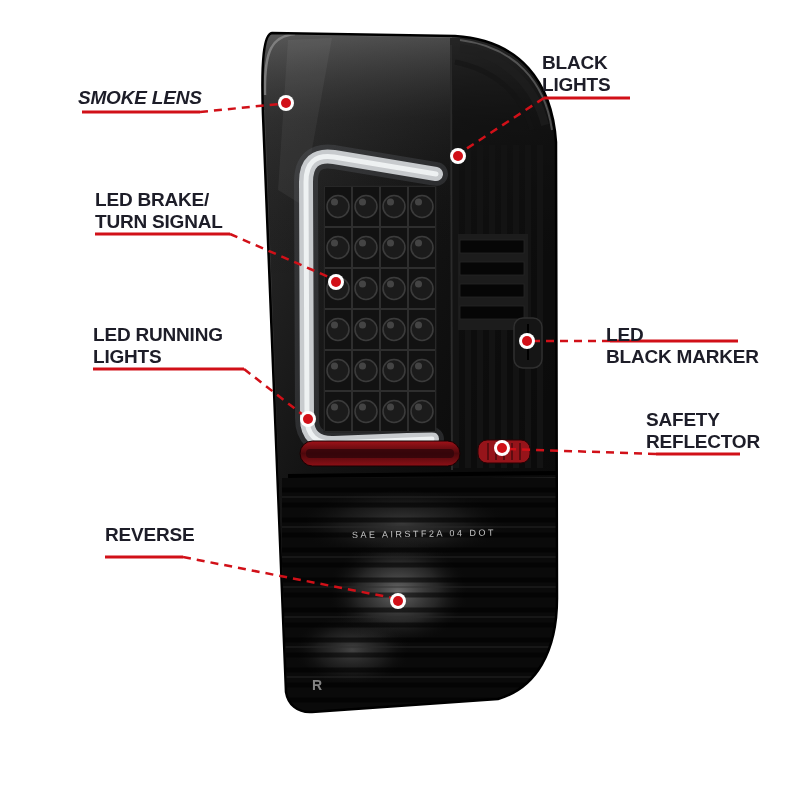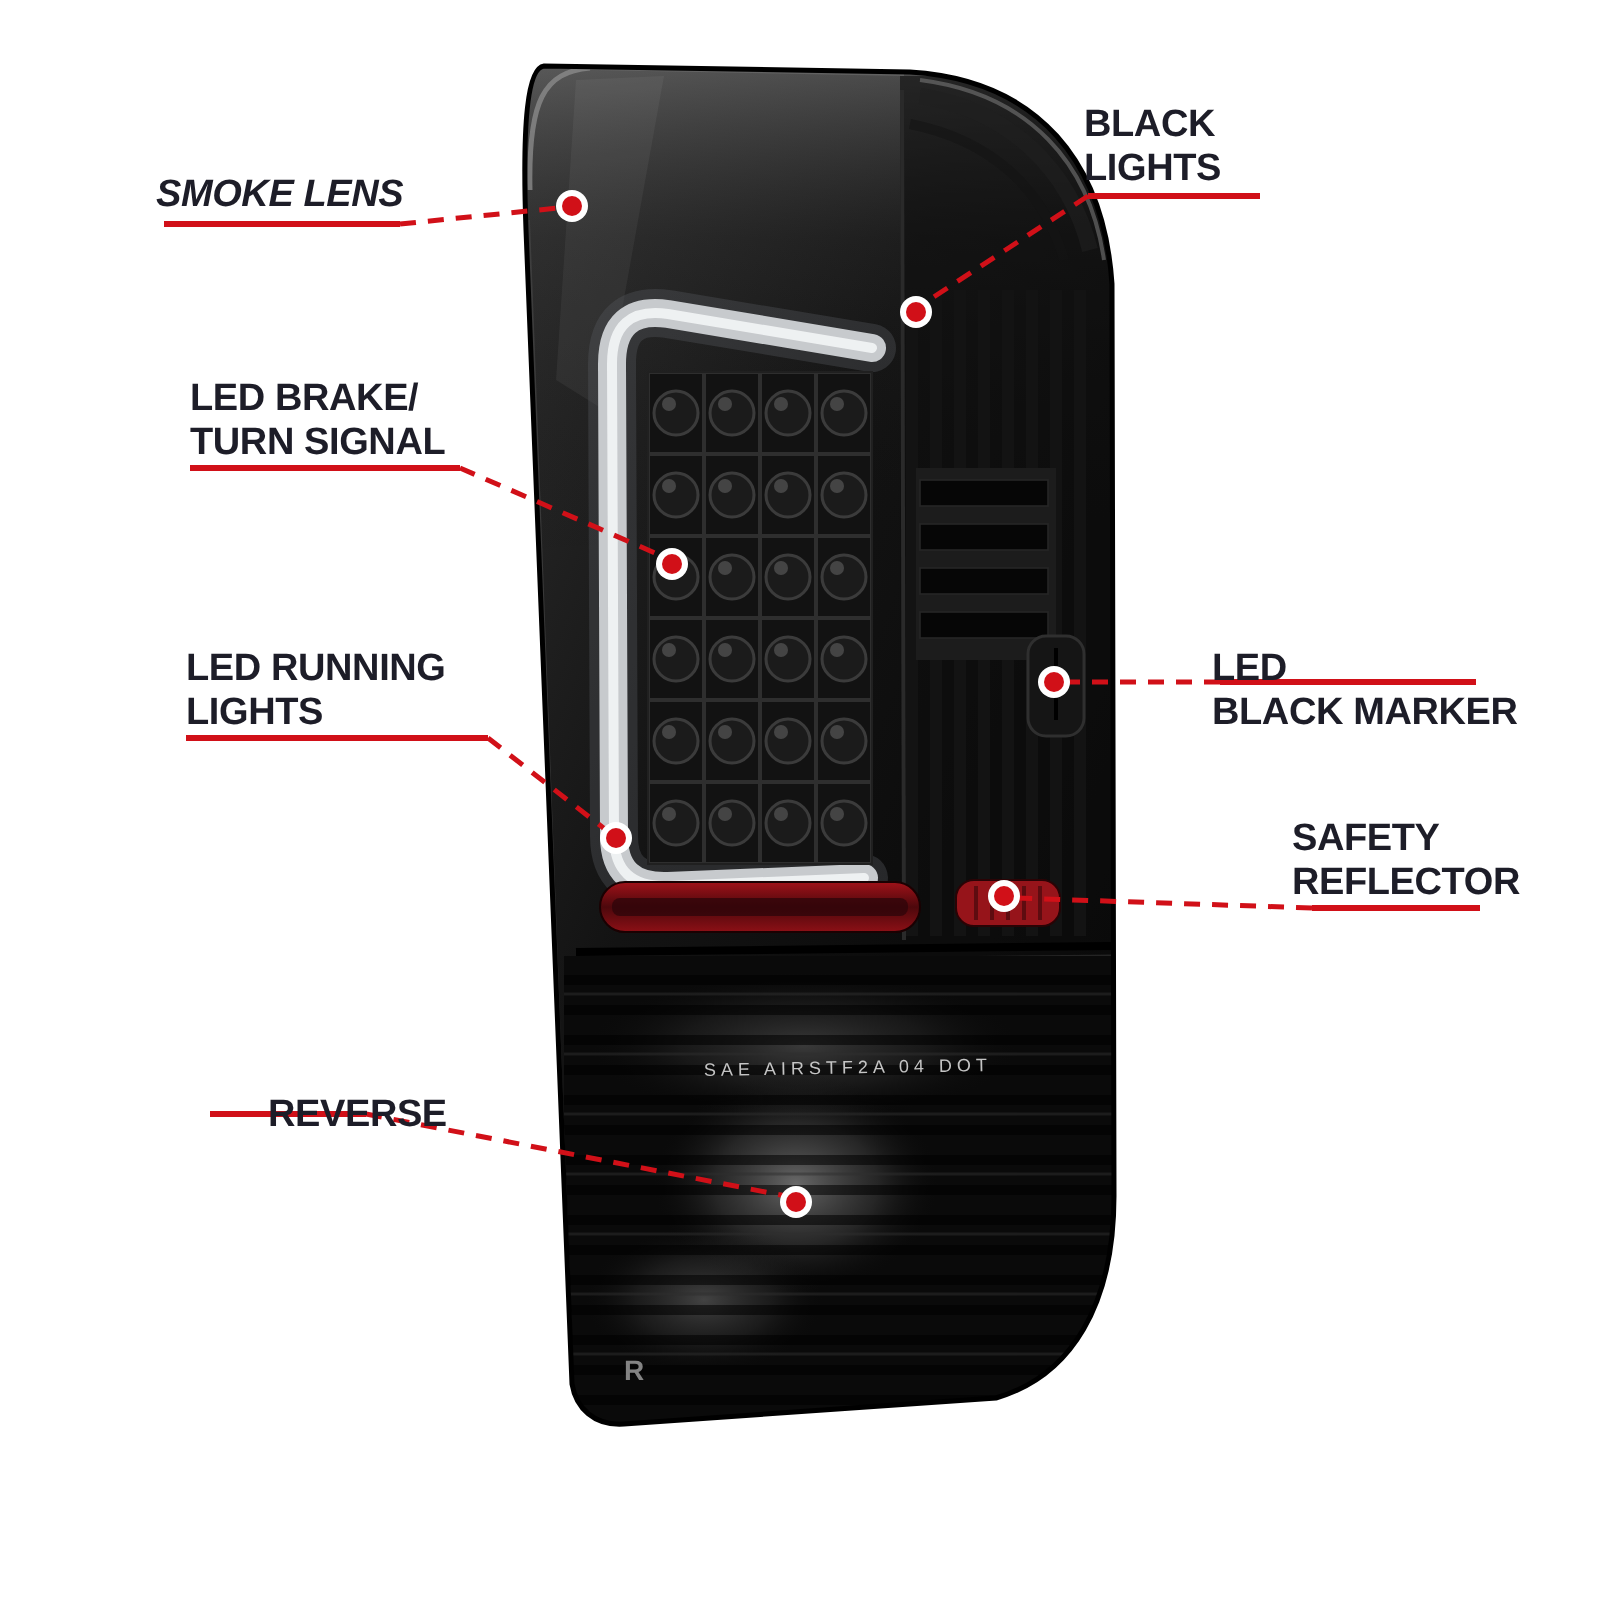--- a/index.html
+++ b/index.html
@@ -231,17 +231,17 @@
   <div class="label center" style="left:606px;top:292px;width:134px;margin-top:32px;">
     <span class="ln">LED</span>
     <span class="ln">BLACK MARKER</span>
   </div>
 
   <div class="label center" style="left:646px;top:409px;width:100px;">
     <span class="ln">SAFETY</span>
     <span class="ln">REFLECTOR</span>
   </div>
 
-  <div class="label" style="left:105px;top:547px;margin-left:29px;">
+  <div class="label" style="left:105px;top:524px;">
     <span class="ln">REVERSE</span>
   </div>
 
 </div>
 
 </body></html>

